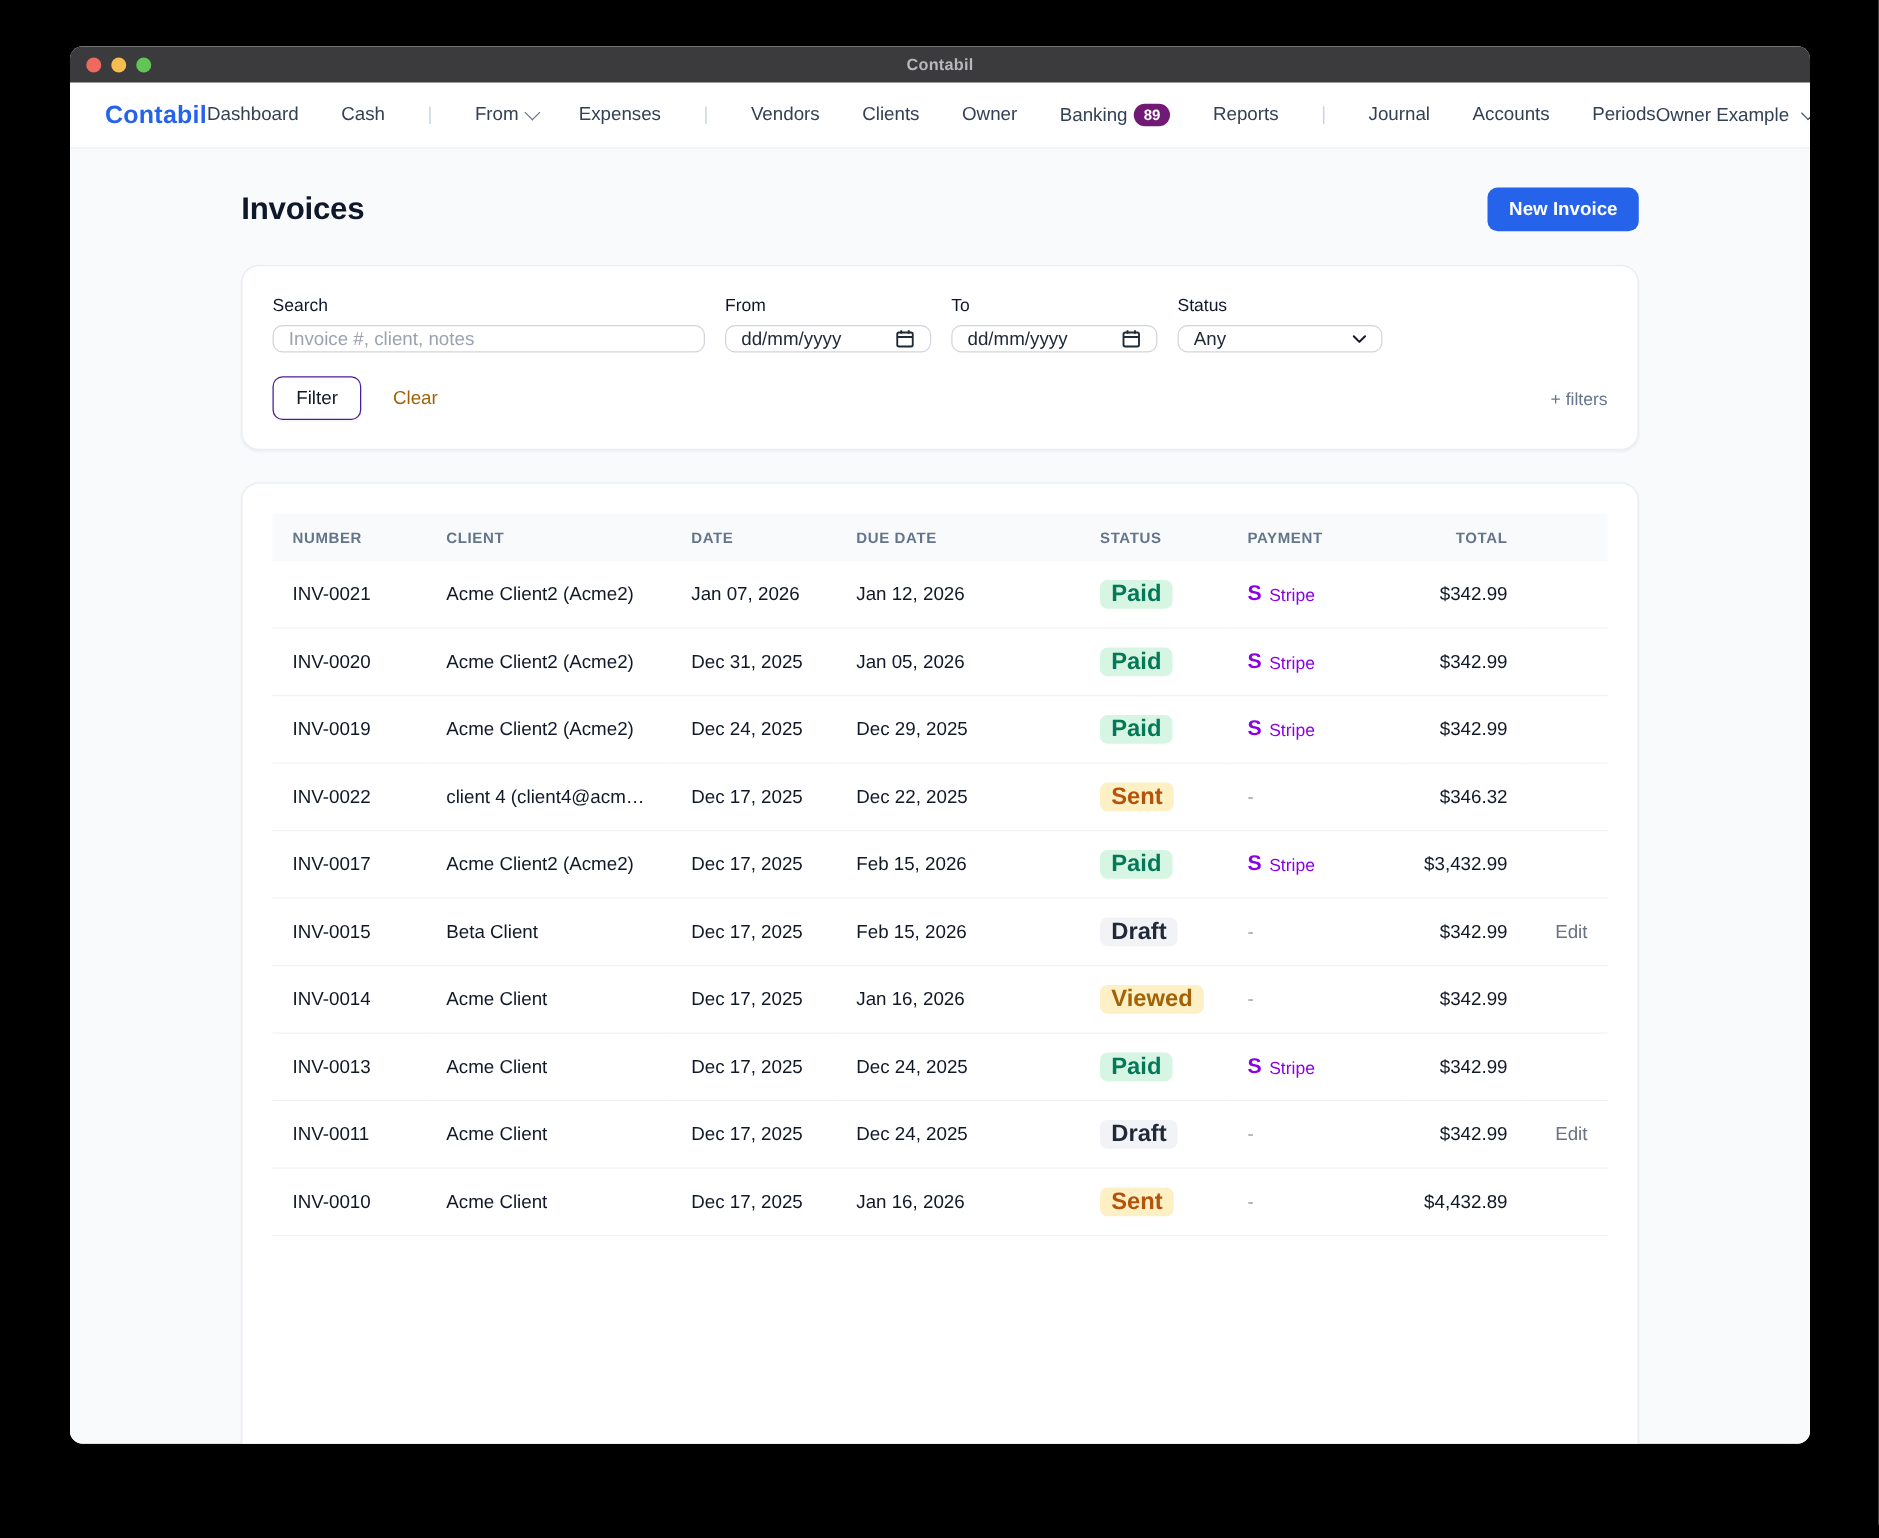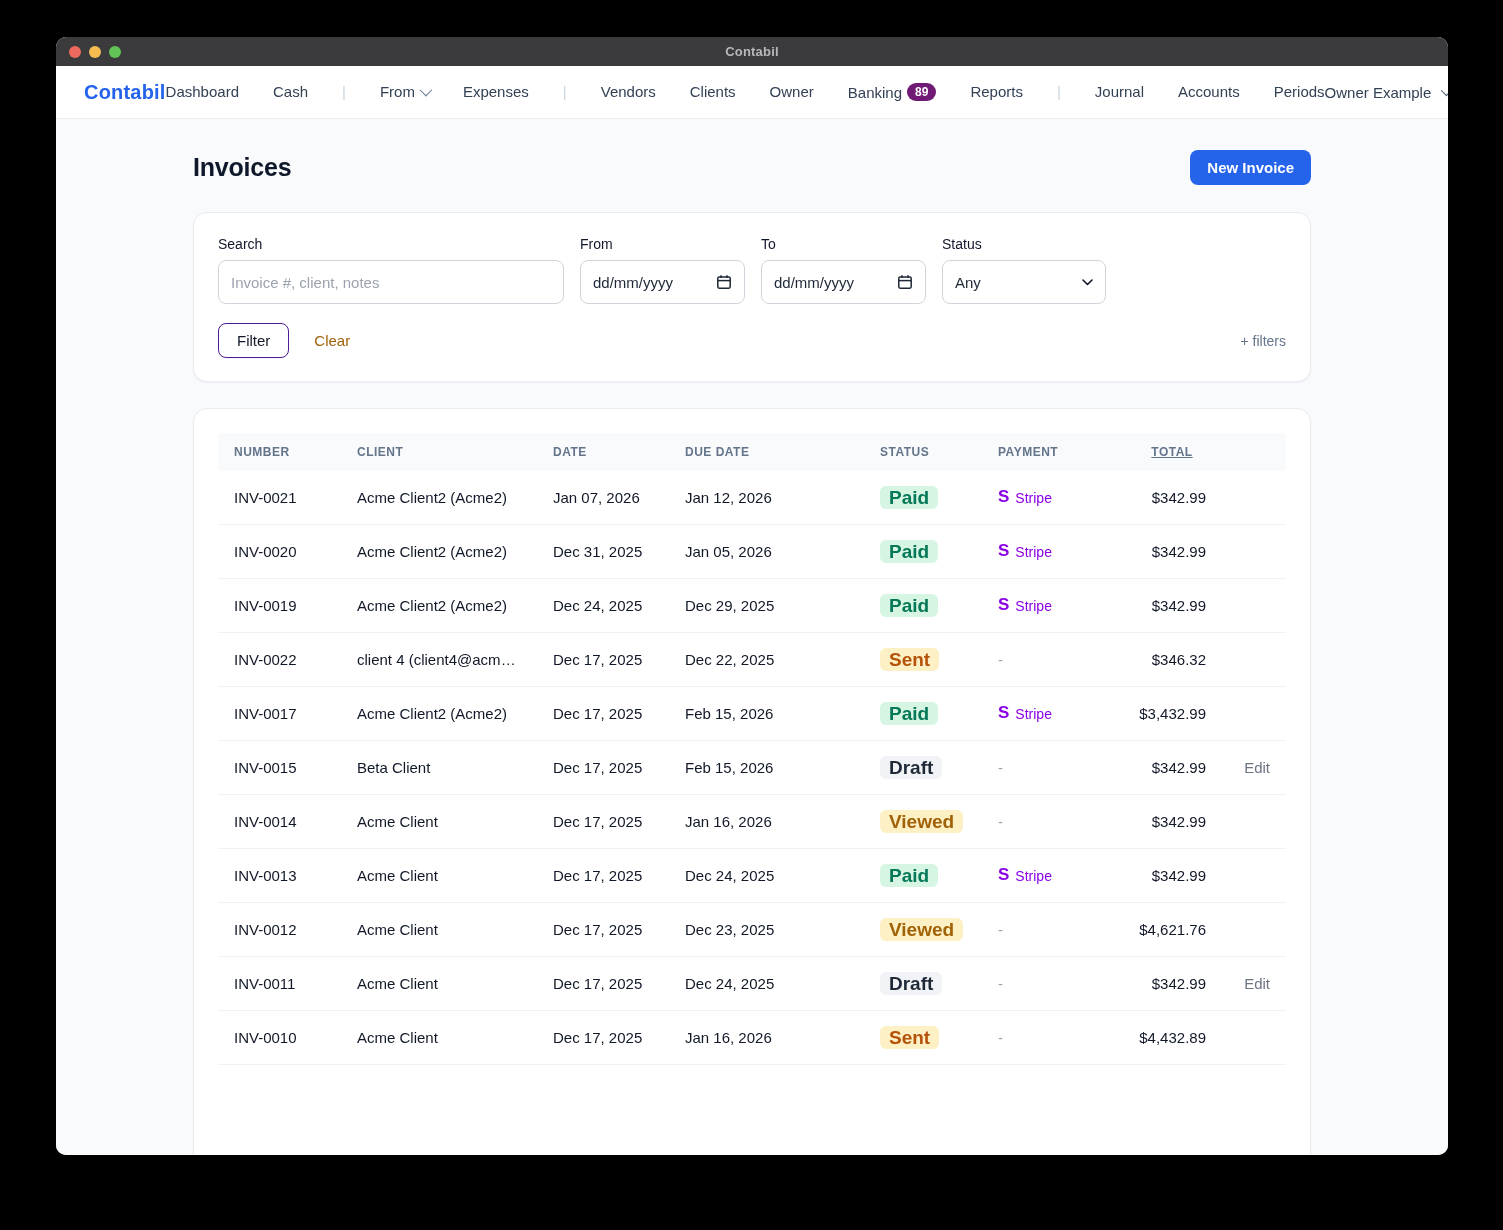--- a/index.html
+++ b/index.html
@@ -54,21 +54,21 @@
   }
   
   .card {
     background:#fff; border:1px solid #e9edf2; border-radius:14px;
     box-shadow:0 1px 2px rgba(15,23,42,.05);
   }
   .filter-card { margin-top:27px; padding:23px 24px; }
   .filter-row1 { display:flex; gap:16px; }
   .fgroup label { display:block; font-size:14px; font-weight:500; color:#0f172a; margin-bottom:8px; }
   .control {
-    height:44px; border:1px solid #d1d5db; border-radius:8px; background:#fff;
+    height:22px; border:1px solid #d1d5db; border-radius:8px; background:#fff;
     display:flex; align-items:center; padding:0 12px; font-size:15px; color:#1f2937;
   }
   input.control { width:346px; font-family:inherit; }
   input.control::placeholder { color:#9ca3af; }
   .date-control { width:165px; justify-content:space-between; cursor:default; }
   .select-control { width:164px; justify-content:space-between; cursor:pointer; }
   .filter-row2 { display:flex; align-items:center; margin-top:19px; }
   .btn-outline {
     background:#fff; border:1px solid #4c1d95; border-radius:8px; padding:8px 18px;
     font-size:15px; color:#111827; font-weight:500; cursor:pointer; font-family:inherit;
@@ -79,21 +79,21 @@
   
   .table-card { margin-top:26px; padding:24px 24px 0; height:800px; }
   table { width:100%; border-collapse:collapse; table-layout:fixed; }
   col.c-number{width:123px;} col.c-client{width:auto;} col.c-date{width:132px;}
   col.c-due{width:195px;} col.c-status{width:118px;} col.c-payment{width:140px;}
   col.c-total{width:100px;} col.c-action{width:64px;}
   thead th {
     background:#f8fafc; color:#64748b; font-size:12px; font-weight:600;
     letter-spacing:.5px; text-align:left; padding:12px 16px; white-space:nowrap;
   }
-  thead th.num { text-align:center;text-decoration:underline; }
+  thead th.num { text-align:right; }
   tbody td {
     padding:15px 16px; font-size:15px; color:#111827; white-space:nowrap;
     overflow:hidden; text-overflow:ellipsis;
   }
   tbody tr td { border-bottom:1px solid #f0f2f5; }
   td.num { text-align:right; }
   .badge {
     display:inline-block; font-size:19px; font-weight:600; border-radius:6px;
     padding:4px 9px; line-height:15px;
   }
@@ -346,32 +346,20 @@
     <td>
                 <span class="pay">
                   <span class="s-glyph">S</span>
                   <span>Stripe</span>
                 </span>
               </td>
     <td class="num">$342.99</td>
     <td class="num"></td>
   </tr>
             <tr>
-    <td>INV-0012</td>
-    <td>Acme Client</td>
-    <td>Dec 17, 2025</td>
-    <td>Dec 23, 2025</td>
-    <td>
-      <span class="badge badge-viewed">Viewed</span>
-    </td>
-    <td><span class="pay-dash">-</span></td>
-    <td class="num">$4,621.76</td>
-    <td class="num"></td>
-  </tr>
-            <tr>
     <td>INV-0011</td>
     <td>Acme Client</td>
     <td>Dec 17, 2025</td>
     <td>Dec 24, 2025</td>
     <td>
       <span class="badge badge-draft">Draft</span>
     </td>
     <td><span class="pay-dash">-</span></td>
     <td class="num">$342.99</td>
     <td class="num"><span class="edit-link">Edit</span></td>

